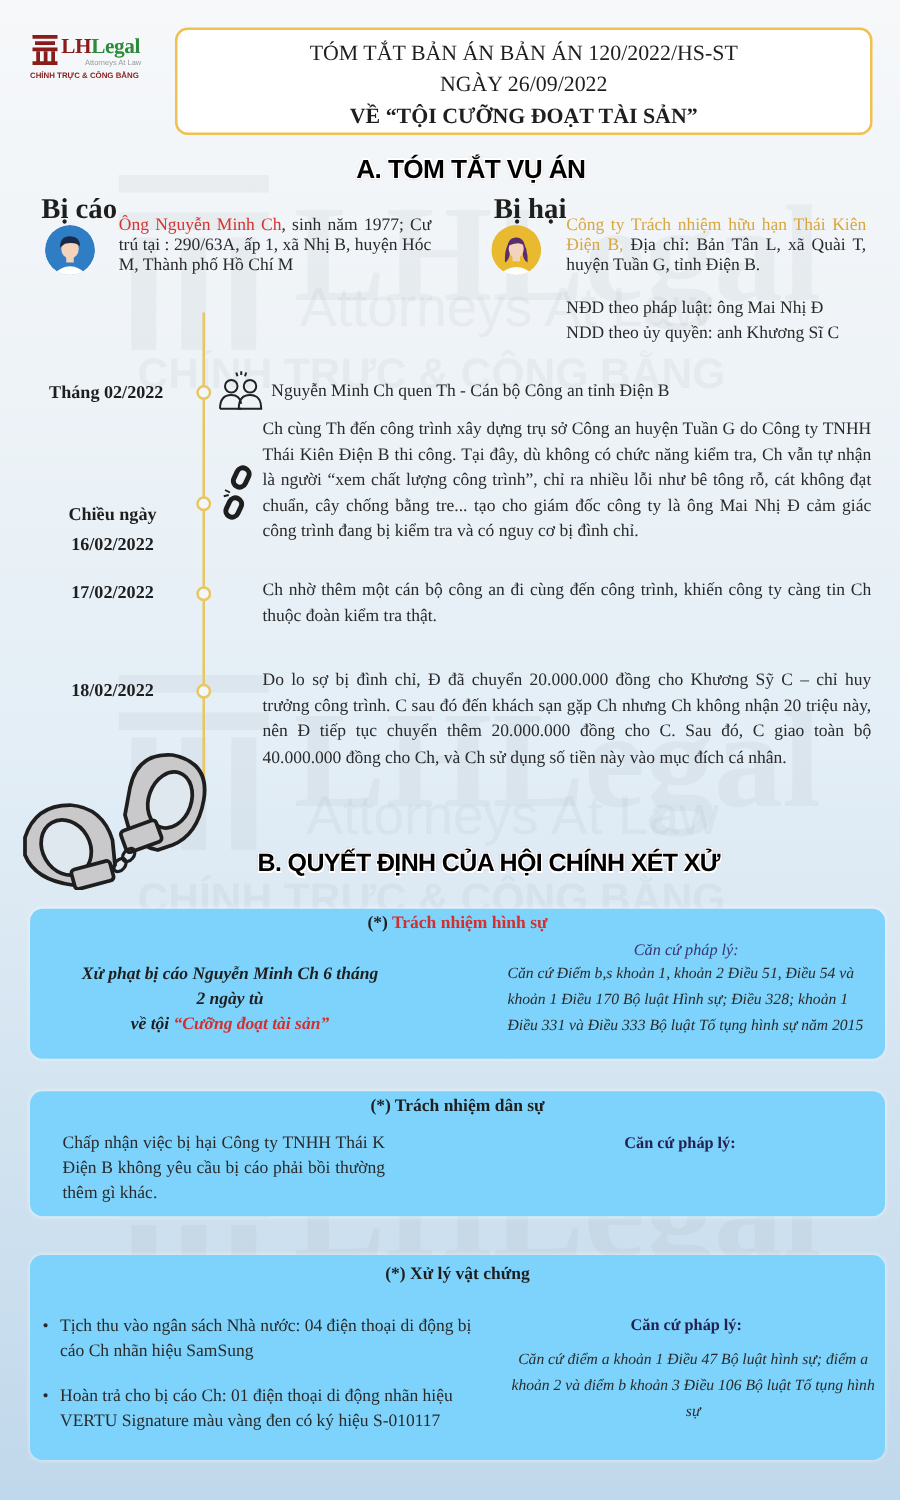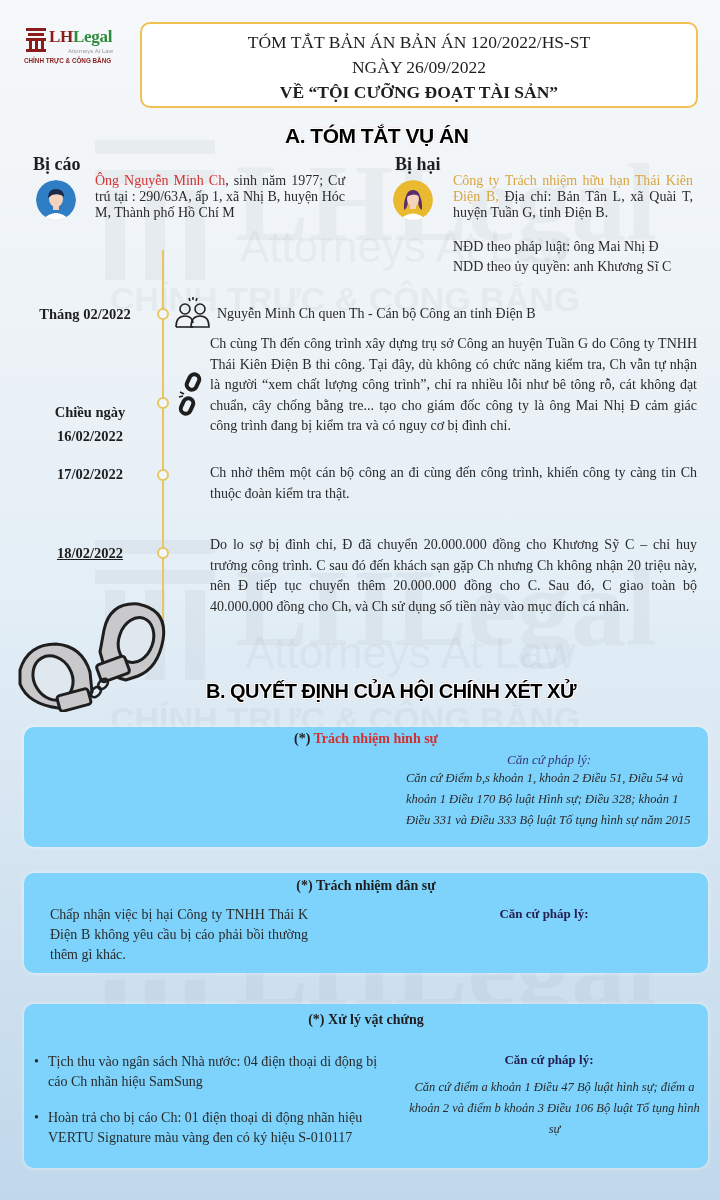--- a/index.html
+++ b/index.html
@@ -36,21 +36,21 @@
   .title-line { font-size: 17.5px; line-height: 25px; color: #1e1e1e; }
   .title-line.bold { font-weight: bold; }
 
   
   .sec-head {
     font-family: "Liberation Sans", sans-serif; font-weight: bold; color: #000000;
     text-shadow: -1px -1px 0 #fff, 1px -1px 0 #fff, -1px 1px 0 #fff, 1px 1px 0 #fff, 0 0 2px #a01a1a;
     letter-spacing: -0.5px; white-space: nowrap;
   }
 
-  .party-label { font-size: 18px; font-weight: bold; color: #1e1e1e; }
+  .party-label { font-size: 23px; font-weight: bold; color: #1e1e1e; }
   .avatar { width: 40px; height: 40px; border-radius: 50%; overflow: hidden; }
   .party-text { font-size: 14px; line-height: 16px; color: #2a2a2a; }
   .party-text .red { color: #d63333; }
   .party-text .gold { color: #d9a640; }
 
   
   .tl-line { left: 162px; top: 250px; width: 2px; height: 390px; background: #e8c662; }
   .tl-dot { width: 12px; height: 12px; border: 2px solid #e8c662; border-radius: 50%; background: #f4f7fa; }
   .tl-date { font-size: 14.5px; font-weight: bold; color: #1e1e1e; text-align: center; line-height: 24px; }
   .tl-text { font-size: 14px; line-height: 20.5px; color: #2a2a2a; text-align: justify; }
@@ -185,21 +185,21 @@
     <rect x="6" y="26" width="10" height="16" rx="5" transform="rotate(25 11 34)"></rect>
     <path d="M4 20 L8 22 M3 25 L7 24" stroke-width="1.5"></path>
   </svg>
 </div>
 <div class="abs tl-text" style="left:210px;top:334px;width:487px;">Ch cùng Th đến công trình xây dựng trụ sở Công an huyện Tuần G do Công ty TNHH Thái Kiên Điện B thi công. Tại đây, dù không có chức năng kiểm tra, Ch vẫn tự nhận là người “xem chất lượng công trình”, chỉ ra nhiều lỗi như bê tông rỗ, cát không đạt chuẩn, cây chống bằng tre... tạo cho giám đốc công ty là ông Mai Nhị Đ cảm giác công trình đang bị kiểm tra và có nguy cơ bị đình chỉ.</div>
 
 <div class="abs tl-date" style="left:30px;top:462px;width:120px;">17/02/2022</div>
 <div class="abs tl-dot" style="left:157px;top:469px;"></div>
 <div class="abs tl-text" style="left:210px;top:463px;width:487px;">Ch nhờ thêm một cán bộ công an đi cùng đến công trình, khiến công ty càng tin Ch thuộc đoàn kiểm tra thật.</div>
 
-<div class="abs tl-date" style="left:30px;top:541px;width:120px;text-decoration:underline;">18/02/2022</div>
+<div class="abs tl-date" style="left:30px;top:541px;width:120px;">18/02/2022</div>
 <div class="abs tl-dot" style="left:157px;top:547px;"></div>
 <div class="abs tl-text" style="left:210px;top:535px;width:487px;">Do lo sợ bị đình chỉ, Đ đã chuyển 20.000.000 đồng cho Khương Sỹ C – chỉ huy trưởng công trình. C sau đó đến khách sạn gặp Ch nhưng Ch không nhận 20 triệu này, nên Đ tiếp tục chuyển thêm 20.000.000 đồng cho C. Sau đó, C giao toàn bộ 40.000.000 đồng cho Ch, và Ch sử dụng số tiền này vào mục đích cá nhân.</div>
 
 <div class="abs" style="left:8px;top:600px;width:160px;height:112px;">
   <svg width="160" height="112" viewBox="0 0 160 112">
     <g stroke="#1e1e1e" stroke-width="3" fill="#c9c9cb">
       <path d="M96 30 Q102 2 130 4 Q160 10 155 40 Q150 68 130 76 L118 80 Q106 78 96 66 L92 52 Z"></path>
       <ellipse cx="128" cy="40" rx="17" ry="23" fill="#dfe8ef" transform="rotate(20 128 40)"></ellipse>
       <path d="M12 70 Q20 44 48 44 Q74 46 82 72 L84 92 Q72 110 50 108 Q20 104 12 84 Z"></path>
       <ellipse cx="45" cy="78" rx="19" ry="23" fill="#dfe8ef" transform="rotate(-30 45 78)"></ellipse>
@@ -212,20 +212,25 @@
     </g>
   </svg>
 </div>
 
 <div class="abs sec-head" style="left:206px;top:680px;font-size:20px;">B.  QUYẾT ĐỊNH CỦA HỘI CHÍNH XÉT XỬ</div>
 
 <div class="abs box" style="left:24px;top:727px;width:684px;height:120px;">
   <div class="abs box-title" style="left:0;top:4px;width:684px;">
     <span>(*) </span><span class="red">Trách nhiệm hình sự</span>
   </div>
+  <div class="abs" style="left:10px;top:43px;width:300px;text-align:center;font-size:14px;line-height:20px;font-weight:bold;font-style:italic;color:#1e1e1e;">
+    <div>Xử phạt bị cáo Nguyễn Minh Ch 6 tháng</div>
+    <div>2 ngày tù</div>
+    <div><span>về tội </span><span style="color:#d22f2f;">“Cưỡng đoạt tài sản”</span></div>
+  </div>
   <div class="abs basis-label italic" style="left:380px;top:25px;width:290px;">Căn cứ pháp lý:</div>
   <div class="abs basis-text" style="left:382px;top:41px;width:295px;">Căn cứ Điểm b,s khoản 1, khoản 2 Điều 51, Điều 54 và khoản 1 Điều 170 Bộ luật Hình sự; Điều 328; khoản 1 Điều 331 và Điều 333 Bộ luật Tố tụng hình sự năm 2015</div>
 </div>
 
 <div class="abs box" style="left:24px;top:873px;width:684px;height:100px;">
   <div class="abs box-title" style="left:0;top:5px;width:684px;">(*) Trách nhiệm dân sự</div>
   <div class="abs box-text" style="left:26px;top:32px;width:258px;text-align:justify;">Chấp nhận việc bị hại Công ty TNHH Thái K Điện B không yêu cầu bị cáo phải bồi thường thêm gì khác.</div>
   <div class="abs basis-label bold" style="left:370px;top:33px;width:300px;">Căn cứ pháp lý:</div>
 </div>
 

